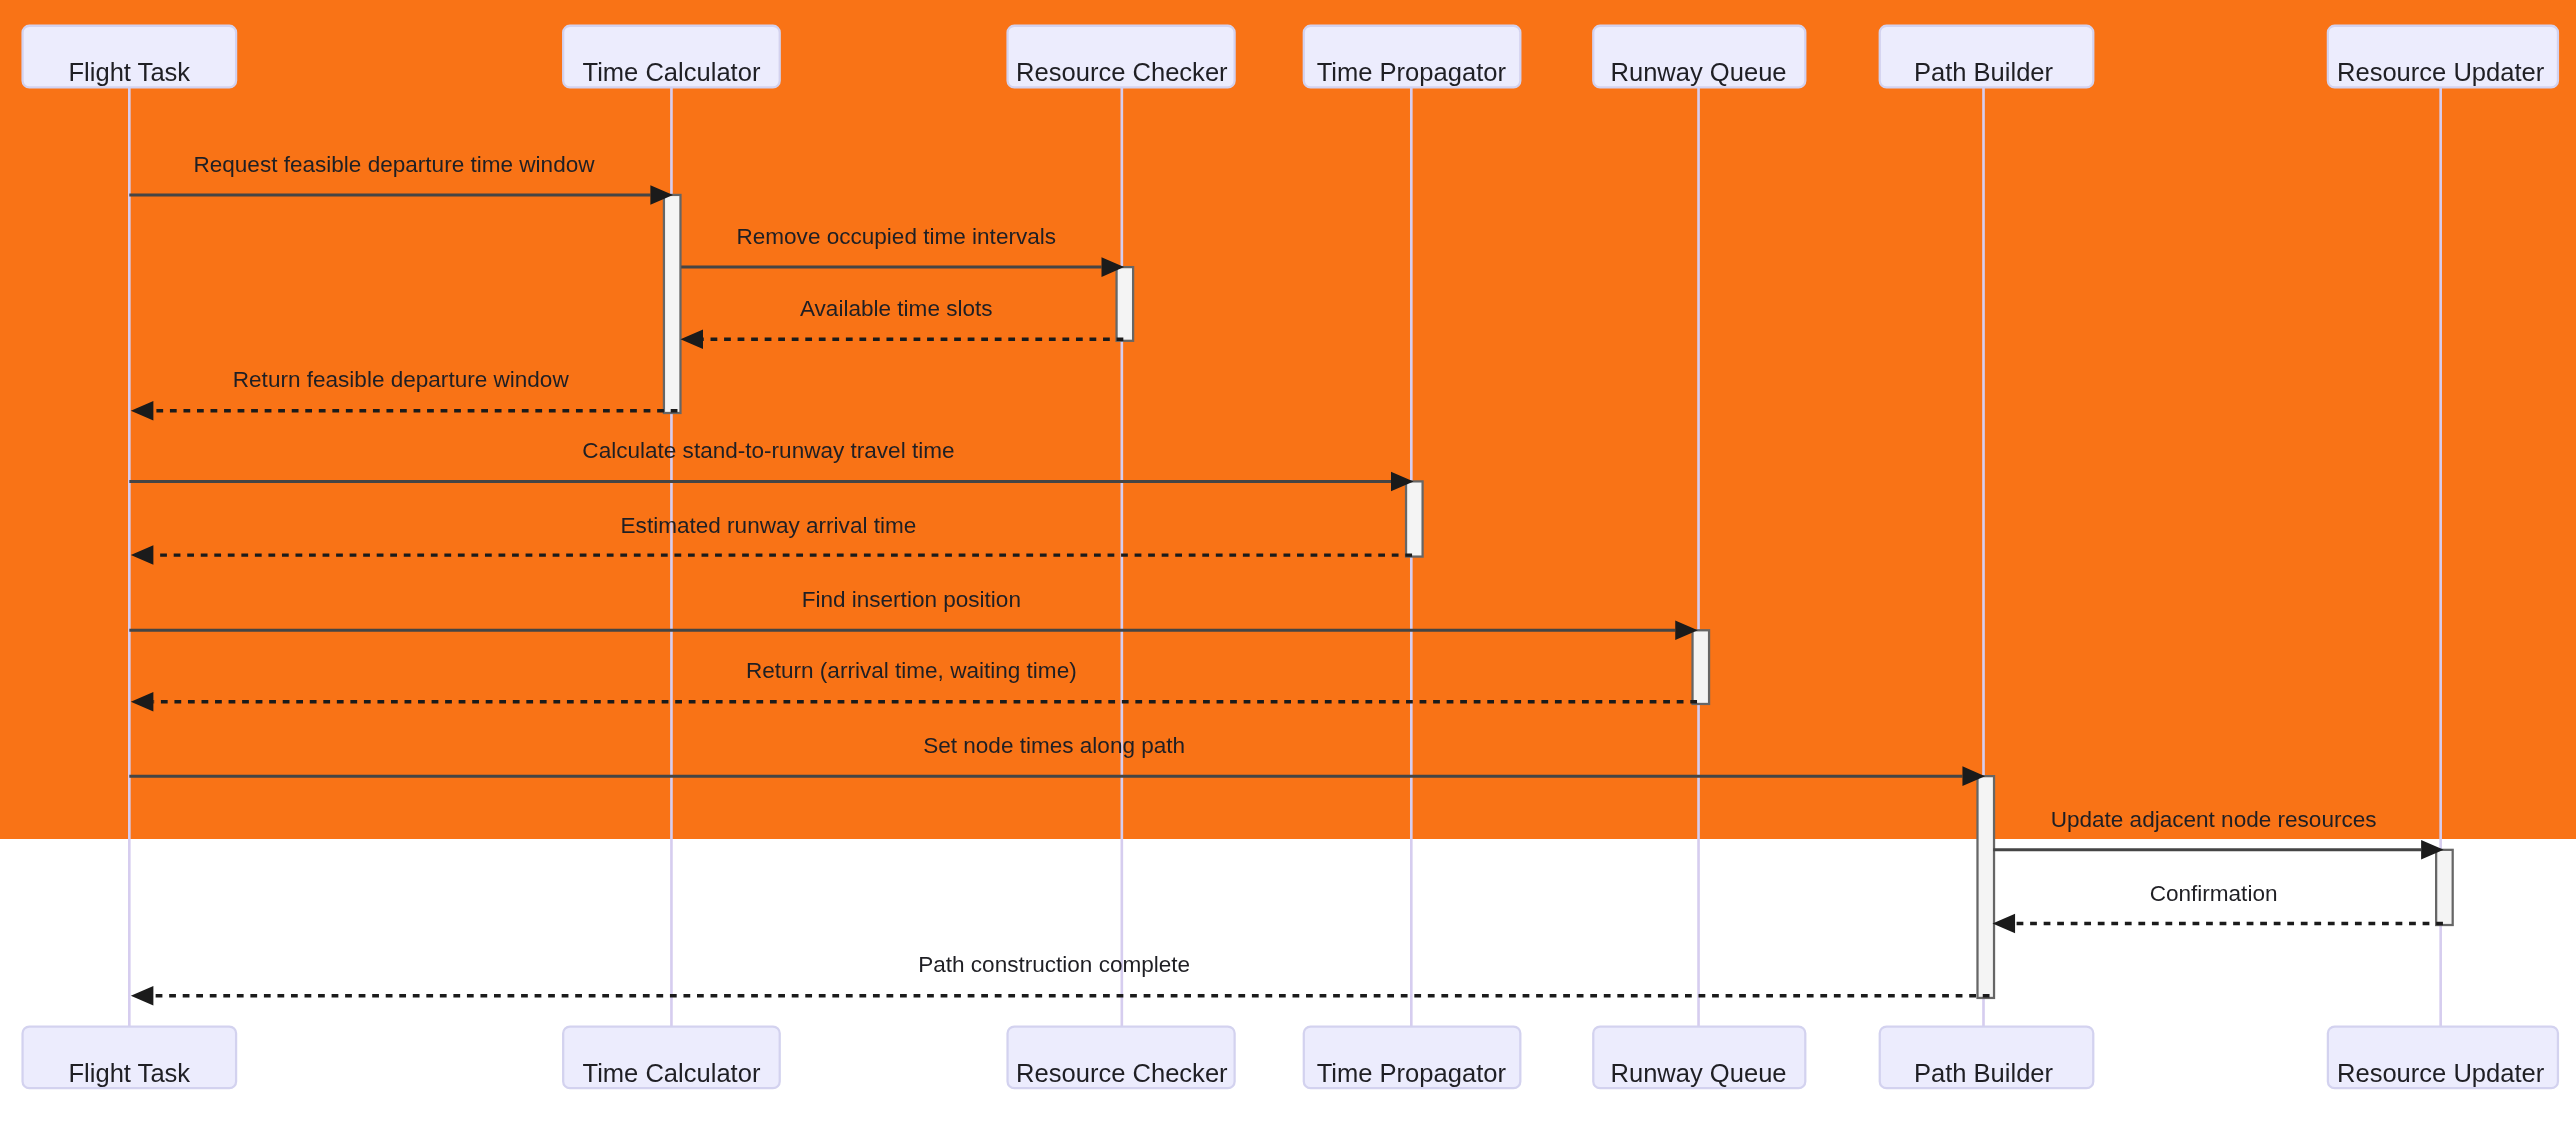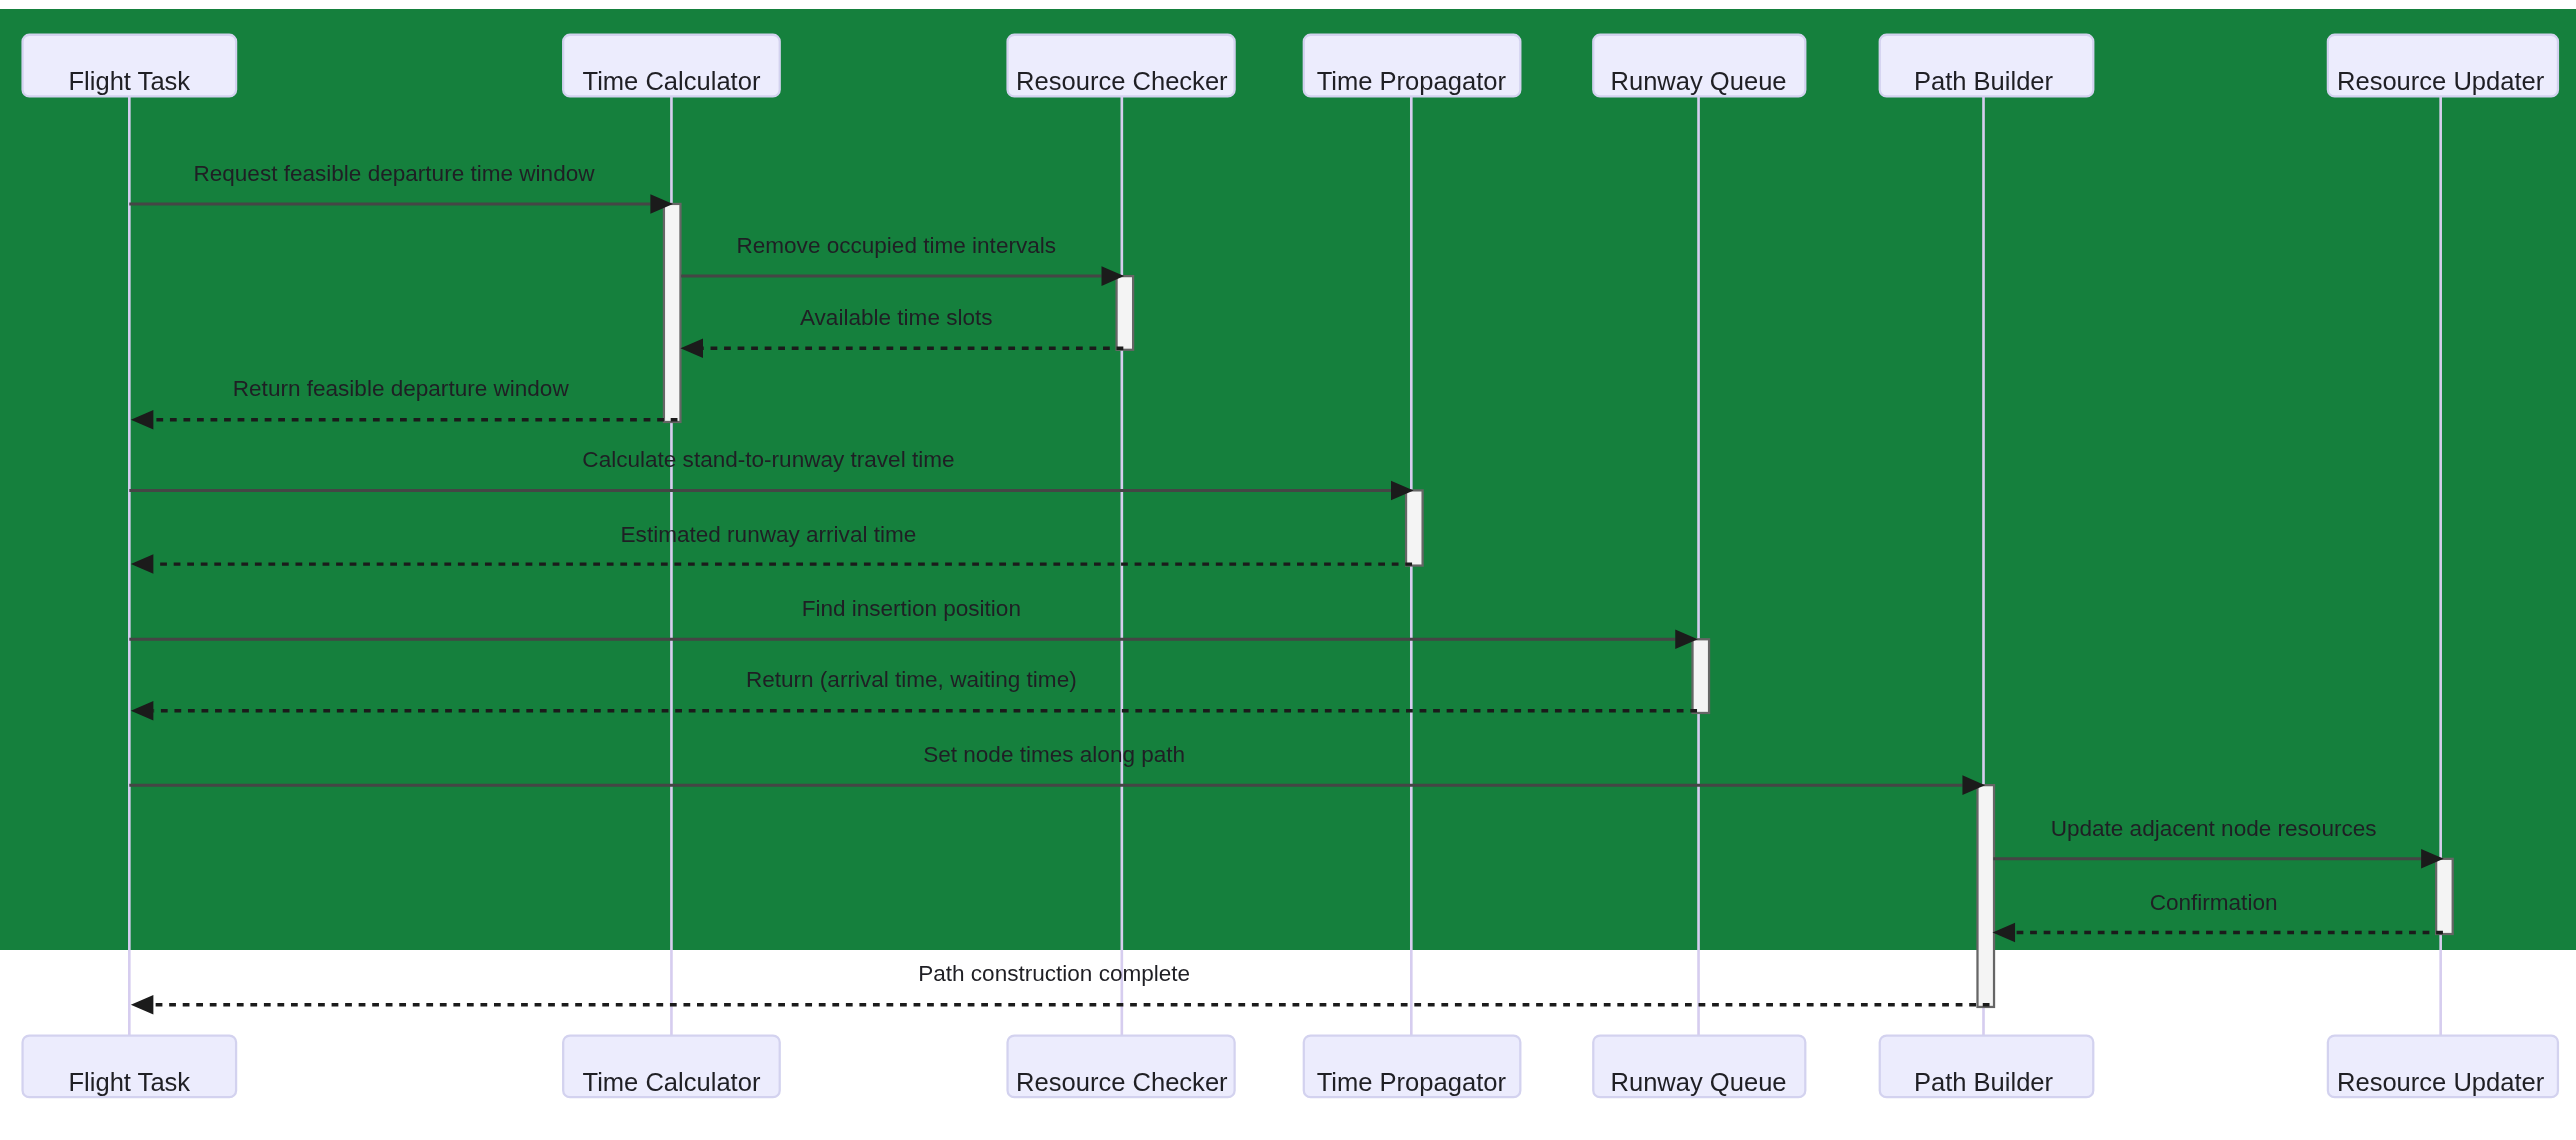--- a/index.html
+++ b/index.html
@@ -9,23 +9,22 @@
   }
   body {
     width: 2576px;
     height: 1141px;
     font-family: "Liberation Sans", sans-serif;
     overflow: hidden;
   }
   #diagram-root {
     position: relative;
     width: 2576px;
-    height: 941px;
-    background: #15803d;
-    margin-top: 9px;
+    height: 839px;
+    background: #f97316;
   }
   svg#seq-svg {
     display: block;
     width: 2576px;
     height: 1141px;
   }
   .actor-box {
     fill: #ececfd;
     stroke: #d3d2ef;
     stroke-width: 3;

